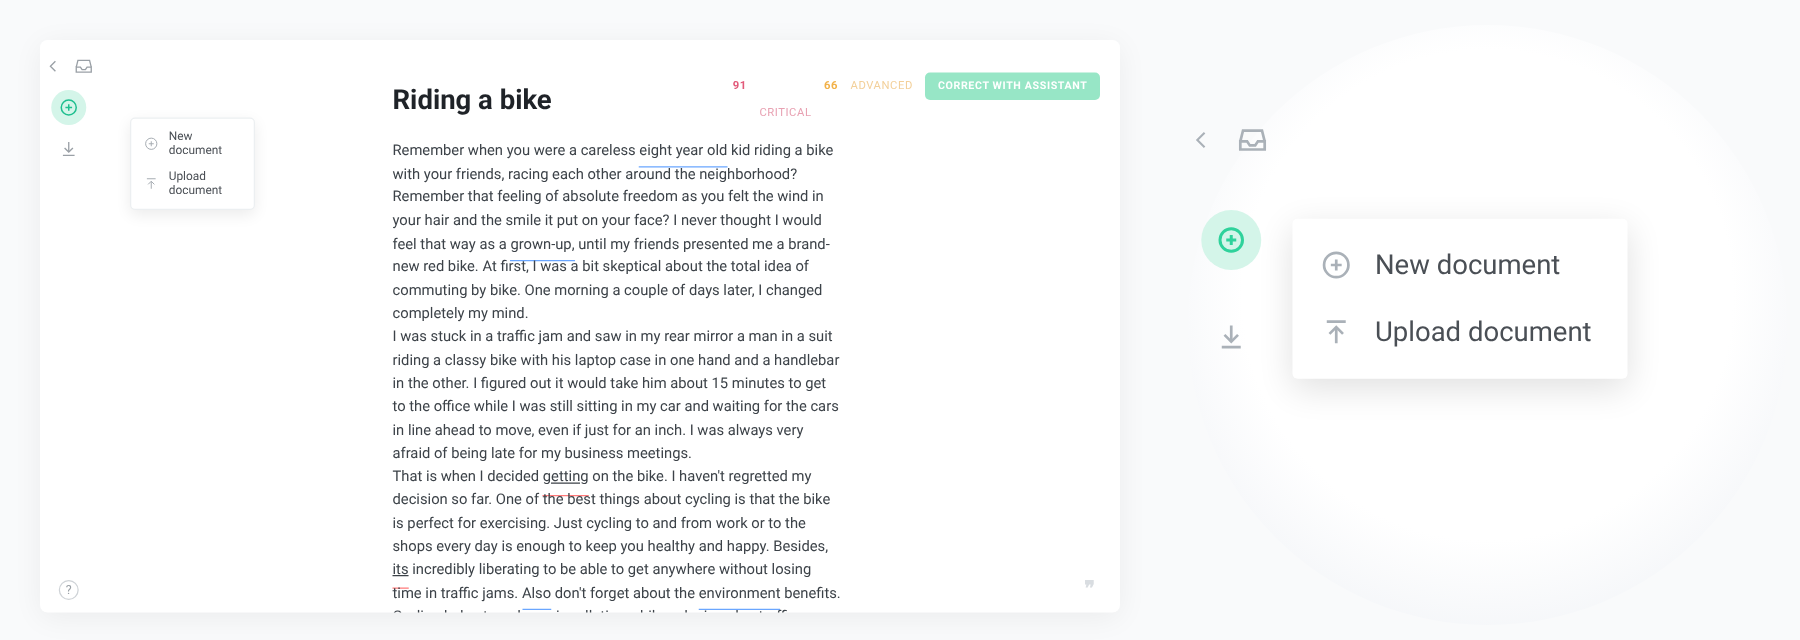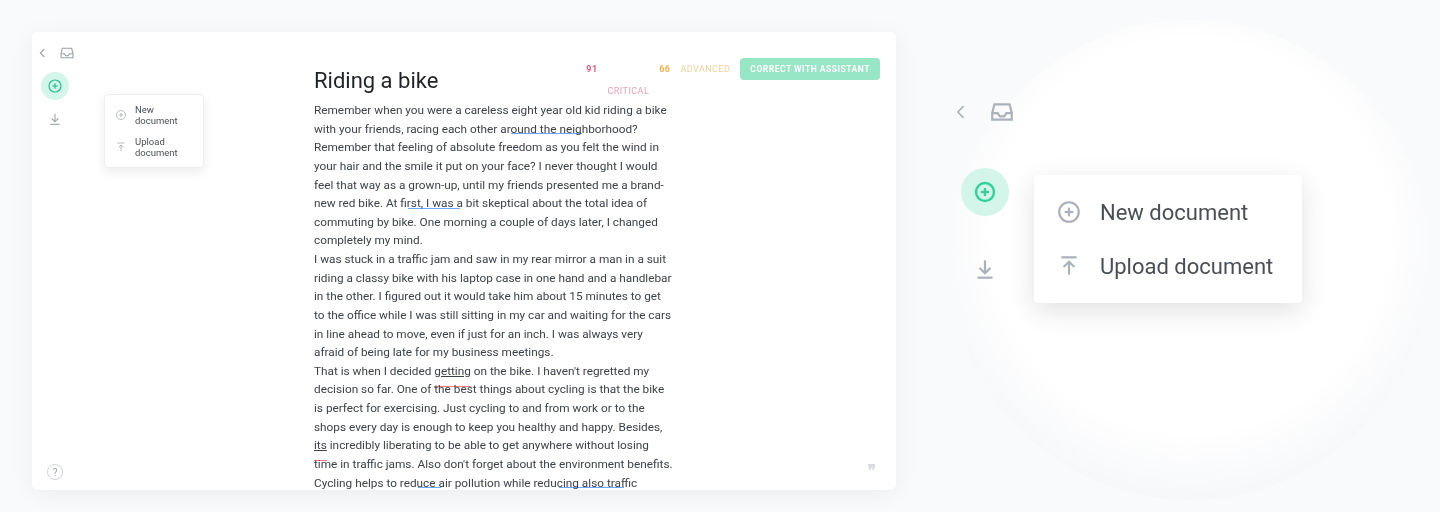--- a/index.html
+++ b/index.html
@@ -83,28 +83,28 @@
     text-transform:uppercase;font-weight:700;
     padding:6px 10px;border-radius:4px;font-size:8.5px;letter-spacing:.06em;
     cursor:pointer;
   }
 
   .doc-body{
     flex:1; padding: 36px 40px 0 236px;
     overflow:hidden; position:relative;
   }
   .doc-title{
-    font-size:22px;font-weight:400;color:#1f2328;margin-bottom:8px;
+    font-size:22px;font-weight:700;color:#1f2328;margin-bottom:18px;
   }
   .doc-text{
     width: 360px;
     font-size:11.8px;line-height:1.58;color:#3c4248;
   }
   .doc-text p{margin-bottom:0;}
-  .u-blue{border-bottom:1.5px solid #6aa6ff;padding-bottom:16px;}
+  .u-blue{border-bottom:1.5px solid #6aa6ff;padding-bottom:6px;}
   .u-red{border-bottom:1.5px solid #ff7a7a;padding-bottom:8px;text-decoration:underline;}
 
   .quote-icon{
     position:absolute;bottom:10px;right:20px;color:#d9dde1;font-size:16px;font-weight:700;
   }
 
   
   .zoom-wrap{
     position:absolute; left:930px; top:-20px; width:520px; height:560px;
     display:flex;align-items:center;justify-content:center;

